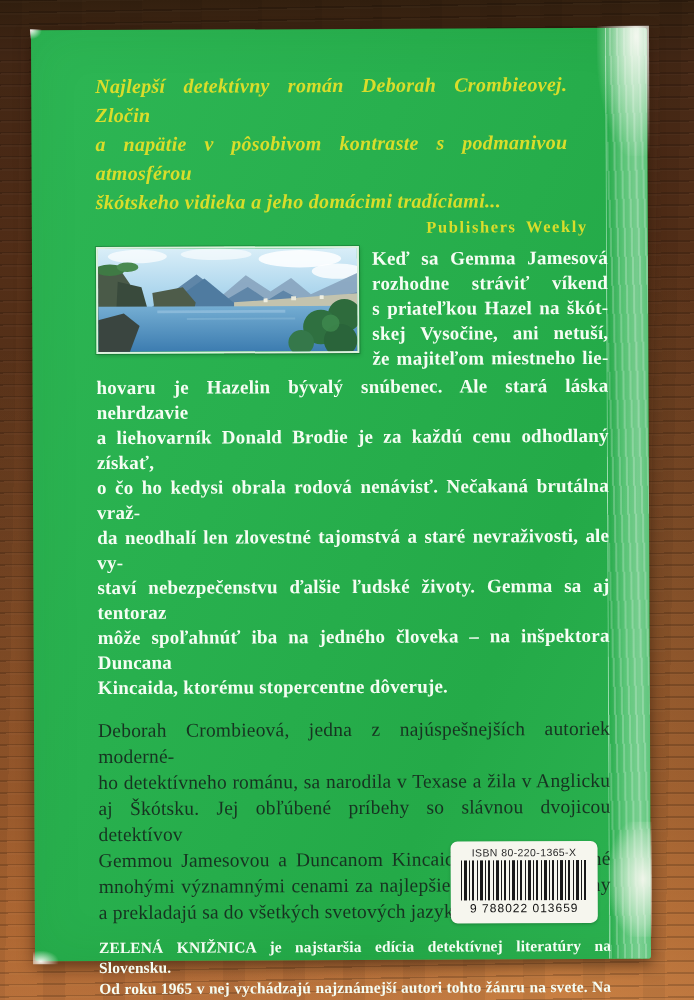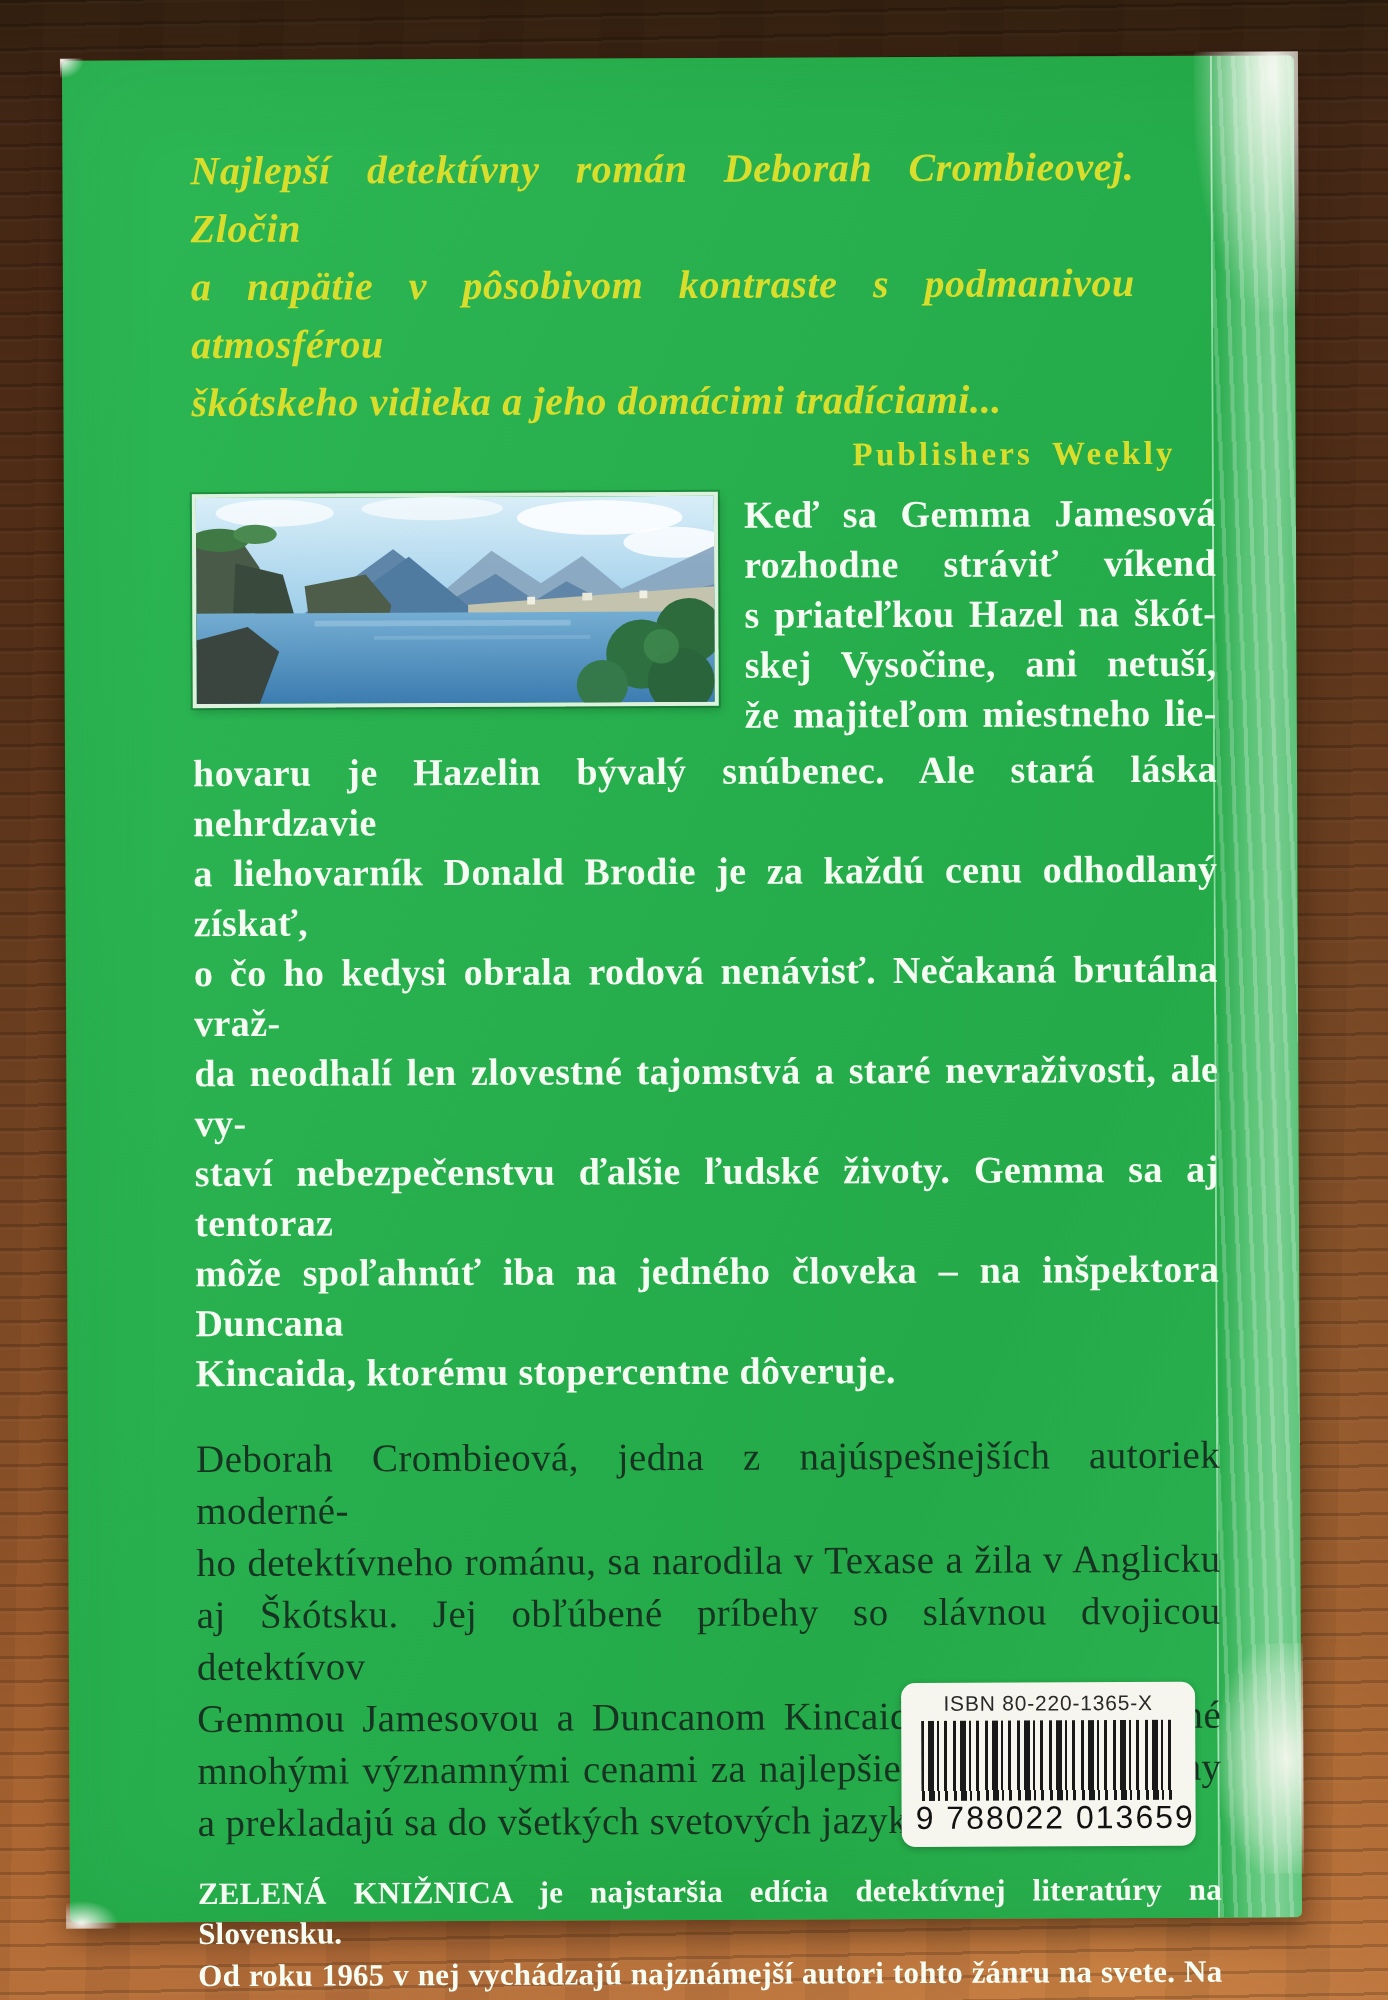--- a/index.html
+++ b/index.html
@@ -83,21 +83,21 @@
     box-shadow:0 1px 3px rgba(0,40,15,.30);
   }
   .isbn{font-family:"Liberation Sans",sans-serif;font-size:10.5px;color:#2a2a2a;
     text-align:center;letter-spacing:.4px;white-space:nowrap;}
   .bars{height:40px;margin:2px 3px 0;
     background:repeating-linear-gradient(90deg,
       #191919 0 1.5px, transparent 1.5px 3.5px,
       #191919 3.5px 6.5px, transparent 6.5px 8px,
       #191919 8px 9px, transparent 9px 11.5px,
       #191919 11.5px 13px, transparent 13px 16px);}
-  .digits{font-family:"Liberation Sans",sans-serif;font-size:16px;color:#111;
+  .digits{font-family:"Liberation Sans",sans-serif;font-size:12px;color:#111;
     text-align:center;letter-spacing:1px;margin-top:1px;white-space:nowrap;}
 </style>
 </head>
 <body>
 
 <div class="wood"></div>
 
 <div class="book">
   <div class="edge-wear"></div>
   <div class="wear-top"></div>

